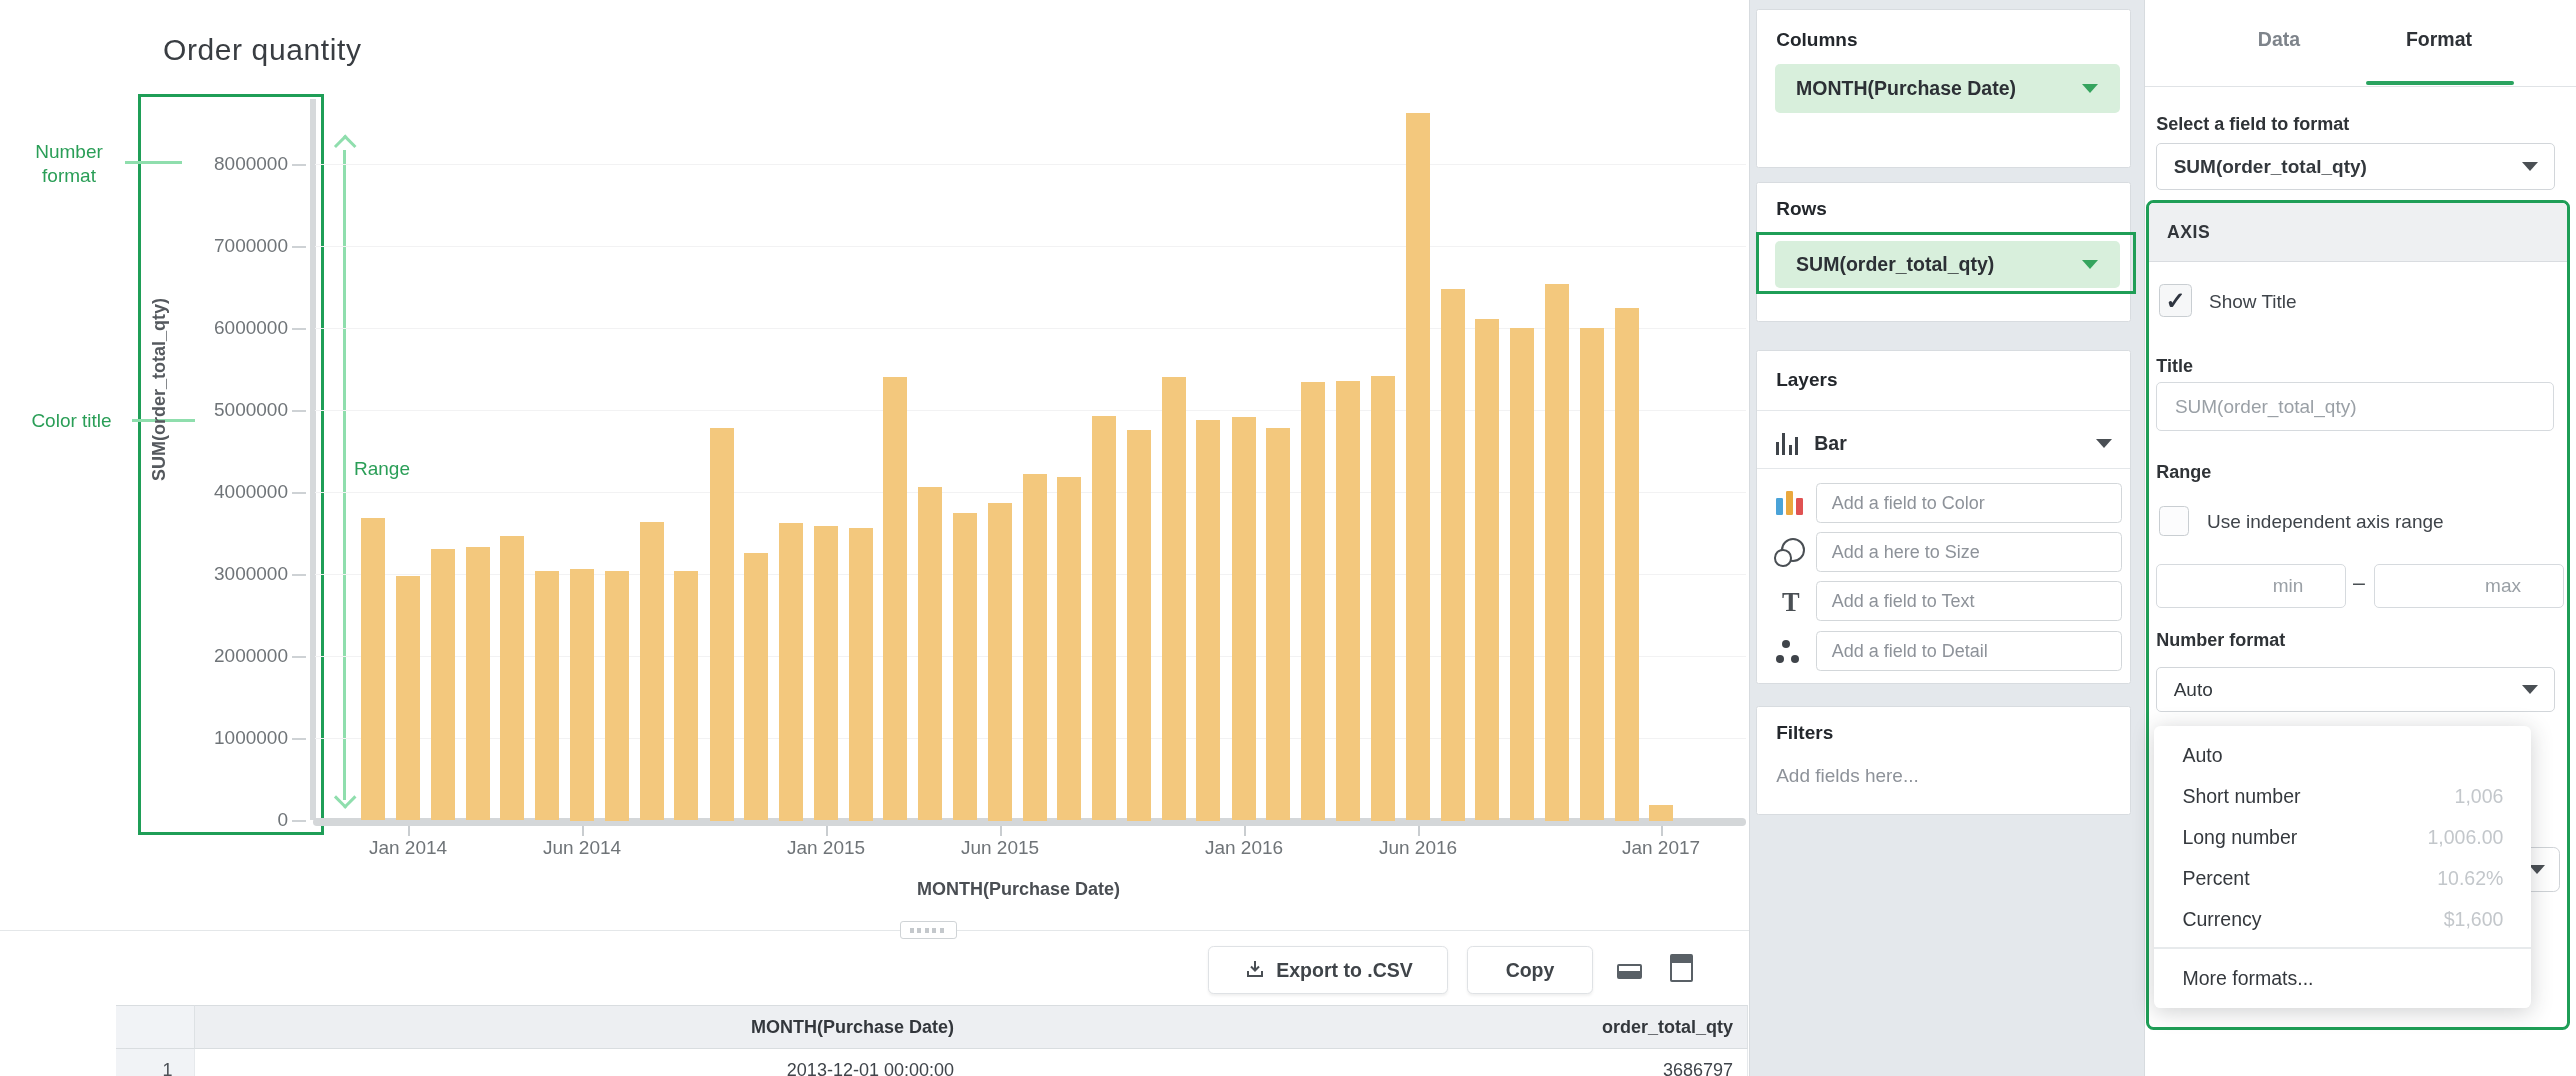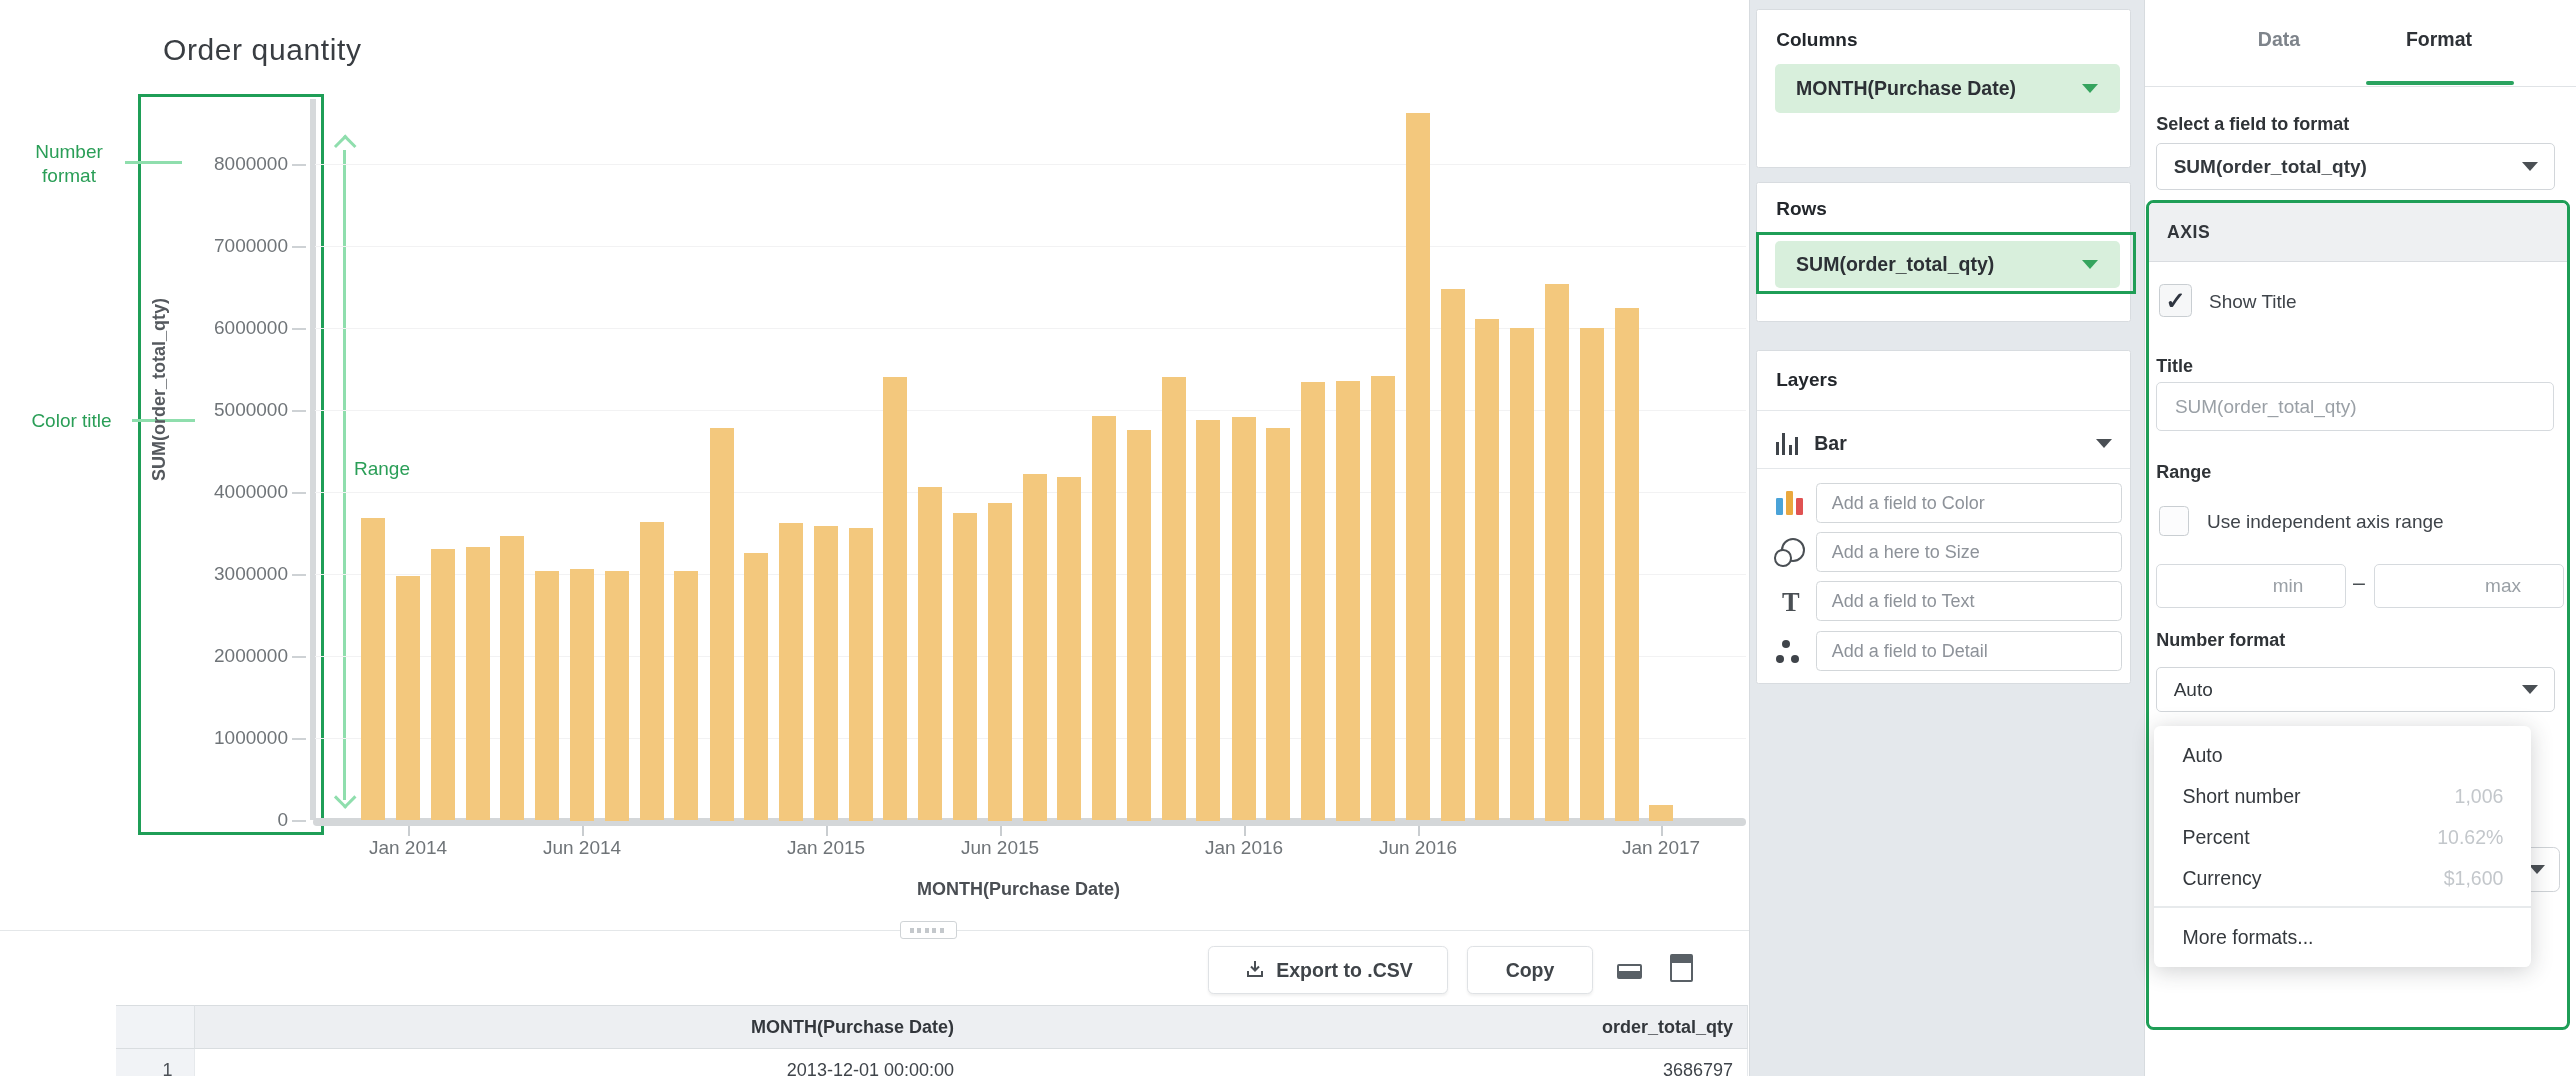--- a/index.html
+++ b/index.html
@@ -294,20 +294,24 @@
     <div class="slot-row" style="top:276px;">
       <span class="slot-icon">
         <i class="ddot" style="left:7.5px;top:2.5px;"></i>
         <i class="ddot" style="left:1.3px;top:17.6px;"></i>
         <i class="ddot" style="left:16.4px;top:17.6px;"></i>
       </span>
       <div class="slot-input">Add a field to Detail</div>
     </div>
   </div>
 
+  <div class="card" style="top:706px;height:109px;">
+    <div class="abs card-h" style="left:19.5px;top:15px;">Filters</div>
+    <div class="abs" style="left:19.5px;top:58px;font-size:19px;color:#8d9299;">Add fields here...</div>
+  </div>
 </div>
 
 <div class="abs green-box" id="rows-green-rect"></div>
 
 <div id="format-panel" class="abs">
   <div class="tab" style="left:65px;color:#7e848b;font-weight:700;">Data</div>
   <div class="tab" style="left:225px;color:#2e3237;font-weight:700;">Format</div>
   <div class="abs" id="tab-underline"></div>
   <div class="abs" id="tabs-divider"></div>
 
@@ -355,20 +359,24 @@
   <div id="menu">
     <div class="menu-item">
       <span>Auto</span>
       <span class="ex"></span>
     </div>
     <div class="menu-item">
       <span>Short number</span>
       <span class="ex">1,006</span>
     </div>
     <div class="menu-item">
+      <span>Long number</span>
+      <span class="ex">1,006.00</span>
+    </div>
+    <div class="menu-item">
       <span>Percent</span>
       <span class="ex">10.62%</span>
     </div>
     <div class="menu-item">
       <span>Currency</span>
       <span class="ex">$1,600</span>
     </div>
     <div id="menu-divider"></div>
     <div class="menu-more">More formats...</div>
   </div>

